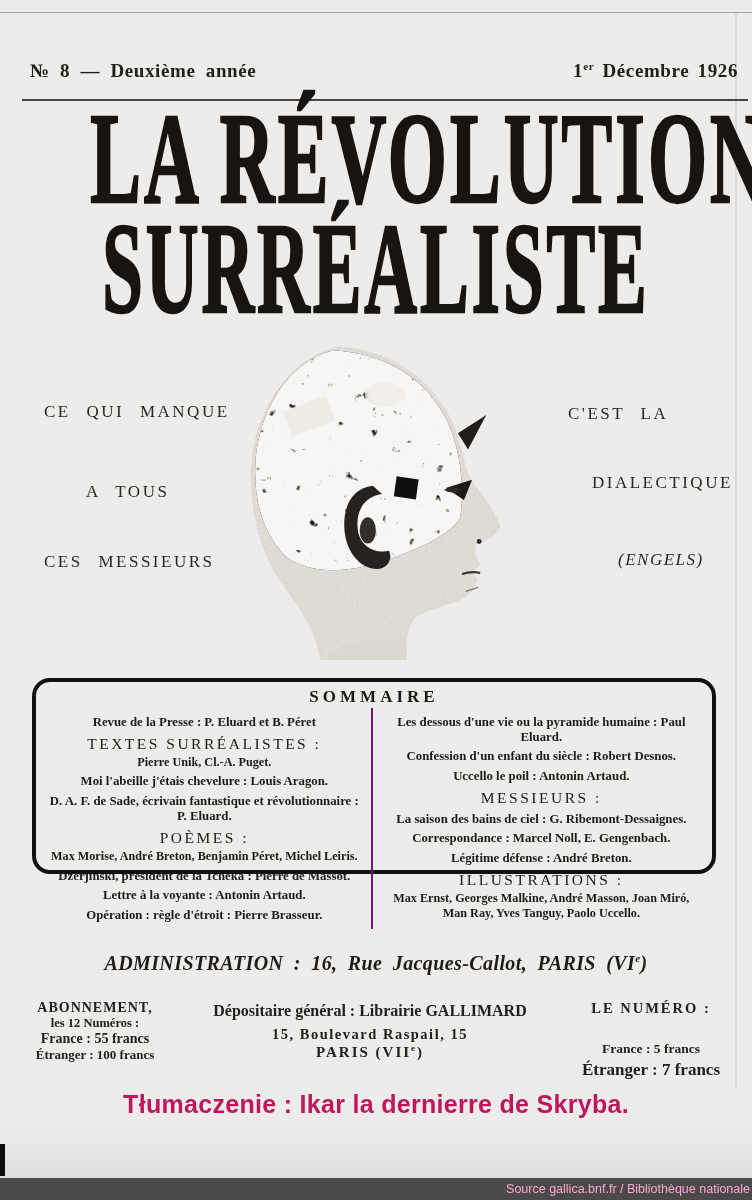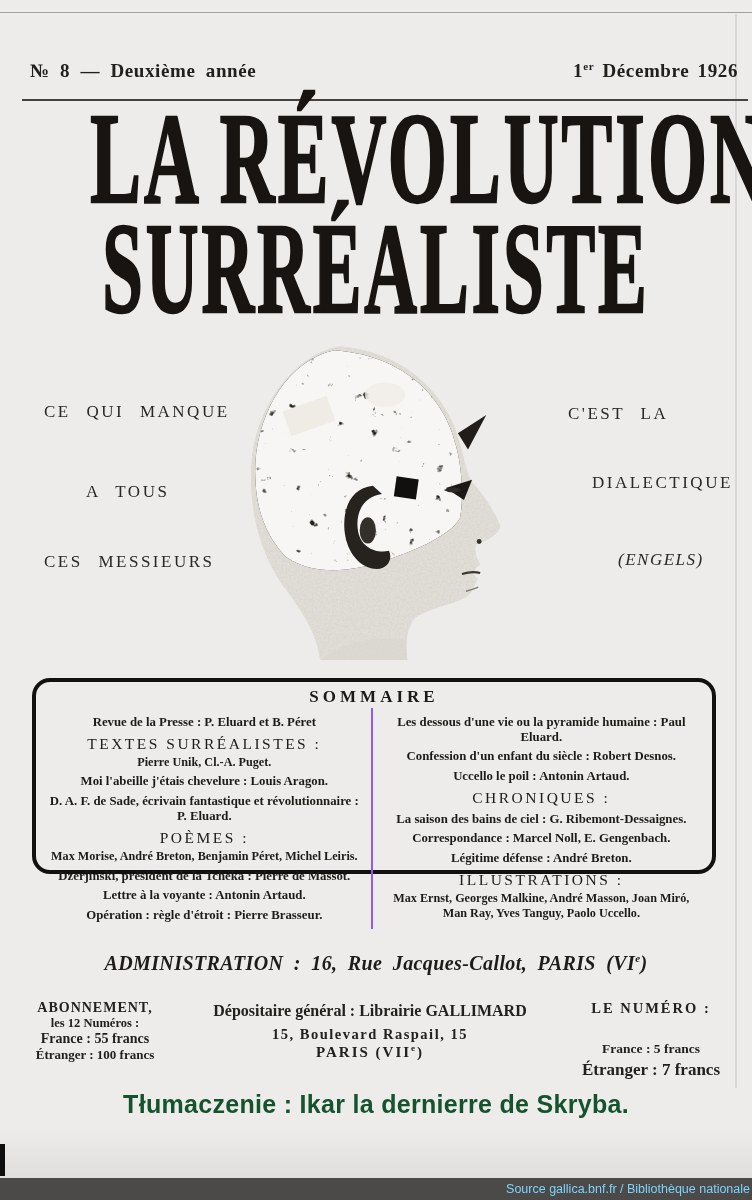--- a/index.html
+++ b/index.html
@@ -36,21 +36,21 @@
   .epi-r2{top:550px;left:618px;font-style:italic;letter-spacing:1.5px;}
   
   .head-wrap{position:absolute;top:336px;left:230px;width:310px;height:324px;}
   
   .sommaire{position:absolute;top:678px;left:32px;width:684px;height:196px;
         border:4px solid #131110;border-radius:18px;box-sizing:border-box;}
   .sommaire-heading{margin:5px 0 1px;text-align:center;font-size:17px;font-weight:bold;
         letter-spacing:4px;color:#1c1a17;}
   .sommaire-cols{display:grid;grid-template-columns:49.5% 50.5%;align-items:start;}
   .som-col{padding:2px 10px 4px 12px;text-align:center;color:#1d1b18;line-height:1.18;}
-  .som-col.right{border-left:2px solid #8b5cf6;padding:2px 12px 4px 10px;}
+  .som-col.right{border-left:2px solid #701a75;padding:2px 12px 4px 10px;}
   .som-entry{font-weight:bold;font-size:12.8px;margin:4.5px 0;}
   .som-sub{font-weight:bold;font-size:12.2px;margin:1px 0 5px;}
   .som-header{font-size:15.5px;letter-spacing:2.5px;margin:5px 0 2px;font-weight:normal;}
   
   .administration{position:absolute;top:952px;left:0;width:752px;text-align:center;
         font-size:20px;font-weight:bold;font-style:italic;letter-spacing:.4px;
         word-spacing:5px;color:#1e1b18;}
   .administration sup{font-size:11px;font-style:italic;}
   
   .imprint{position:absolute;top:1000px;left:0;width:752px;display:grid;
@@ -63,26 +63,26 @@
   .dep-l1{font-size:16px;font-weight:bold;margin-top:2px;}
   .dep-l2{font-size:14.5px;font-weight:bold;letter-spacing:1.5px;margin-top:6px;}
   .dep-l3{font-size:15px;font-weight:bold;letter-spacing:2px;}
   .dep-l3 sup{font-size:9px;}
   .num-l0{font-size:14.5px;font-weight:bold;letter-spacing:2px;}
   .num-l1{font-size:13.5px;font-weight:bold;margin-top:24px;}
   .num-l2{font-size:17px;font-weight:bold;margin-top:3px;}
   
   .caption{position:absolute;top:1090px;left:0;width:752px;text-align:center;
         font-family:"Liberation Sans","DejaVu Sans",sans-serif;font-weight:bold;
-        font-size:25px;letter-spacing:.3px;color:#14532d;}
+        font-size:25px;letter-spacing:.3px;color:#be185d;}
   
   .footer-bar{position:absolute;bottom:0;left:0;width:752px;height:22px;background:#4c4a49;}
   .footer-src{position:absolute;right:2px;top:0;height:22px;line-height:23px;
         font-family:"Liberation Sans","DejaVu Sans",sans-serif;font-size:12.5px;
-        color:#7dd3fc;white-space:nowrap;}
+        color:#f9a8d4;white-space:nowrap;}
 </style>
 </head>
 <body>
 
 <div class="page">
 
   <div class="top-rule"></div>
   <div class="page-edge"></div>
 
   <div class="masthead-issue">№ 8  —  Deuxième année</div>
@@ -152,21 +152,21 @@
         <div class="som-header">POÈMES :</div>
         <div class="som-sub">Max Morise, André Breton, Benjamin Péret, Michel Leiris.</div>
         <div class="som-entry">Dzerjinski, président de la Tchéka : Pierre de Massot.</div>
         <div class="som-entry">Lettre à la voyante : Antonin Artaud.</div>
         <div class="som-entry">Opération : règle d'étroit : Pierre Brasseur.</div>
       </div>
       <div class="som-col right">
         <div class="som-entry">Les dessous d'une vie ou la pyramide humaine : Paul Eluard.</div>
         <div class="som-entry">Confession d'un enfant du siècle : Robert Desnos.</div>
         <div class="som-entry">Uccello le poil : Antonin Artaud.</div>
-        <div class="som-header">CHRONIQUES :</div>
+        <div class="som-header">MESSIEURS :</div>
         <div class="som-entry">La saison des bains de ciel : G. Ribemont-Dessaignes.</div>
         <div class="som-entry">Correspondance : Marcel Noll, E. Gengenbach.</div>
         <div class="som-entry">Légitime défense : André Breton.</div>
         <div class="som-header">ILLUSTRATIONS :</div>
         <div class="som-sub">Max Ernst, Georges Malkine, André Masson, Joan Miró, Man Ray, Yves Tanguy, Paolo Uccello.</div>
       </div>
     </div>
   </section>
 
   <div class="administration"><span>ADMINISTRATION : 16, Rue Jacques-Callot, PARIS (VI</span><sup>e</sup><span>)</span></div>

